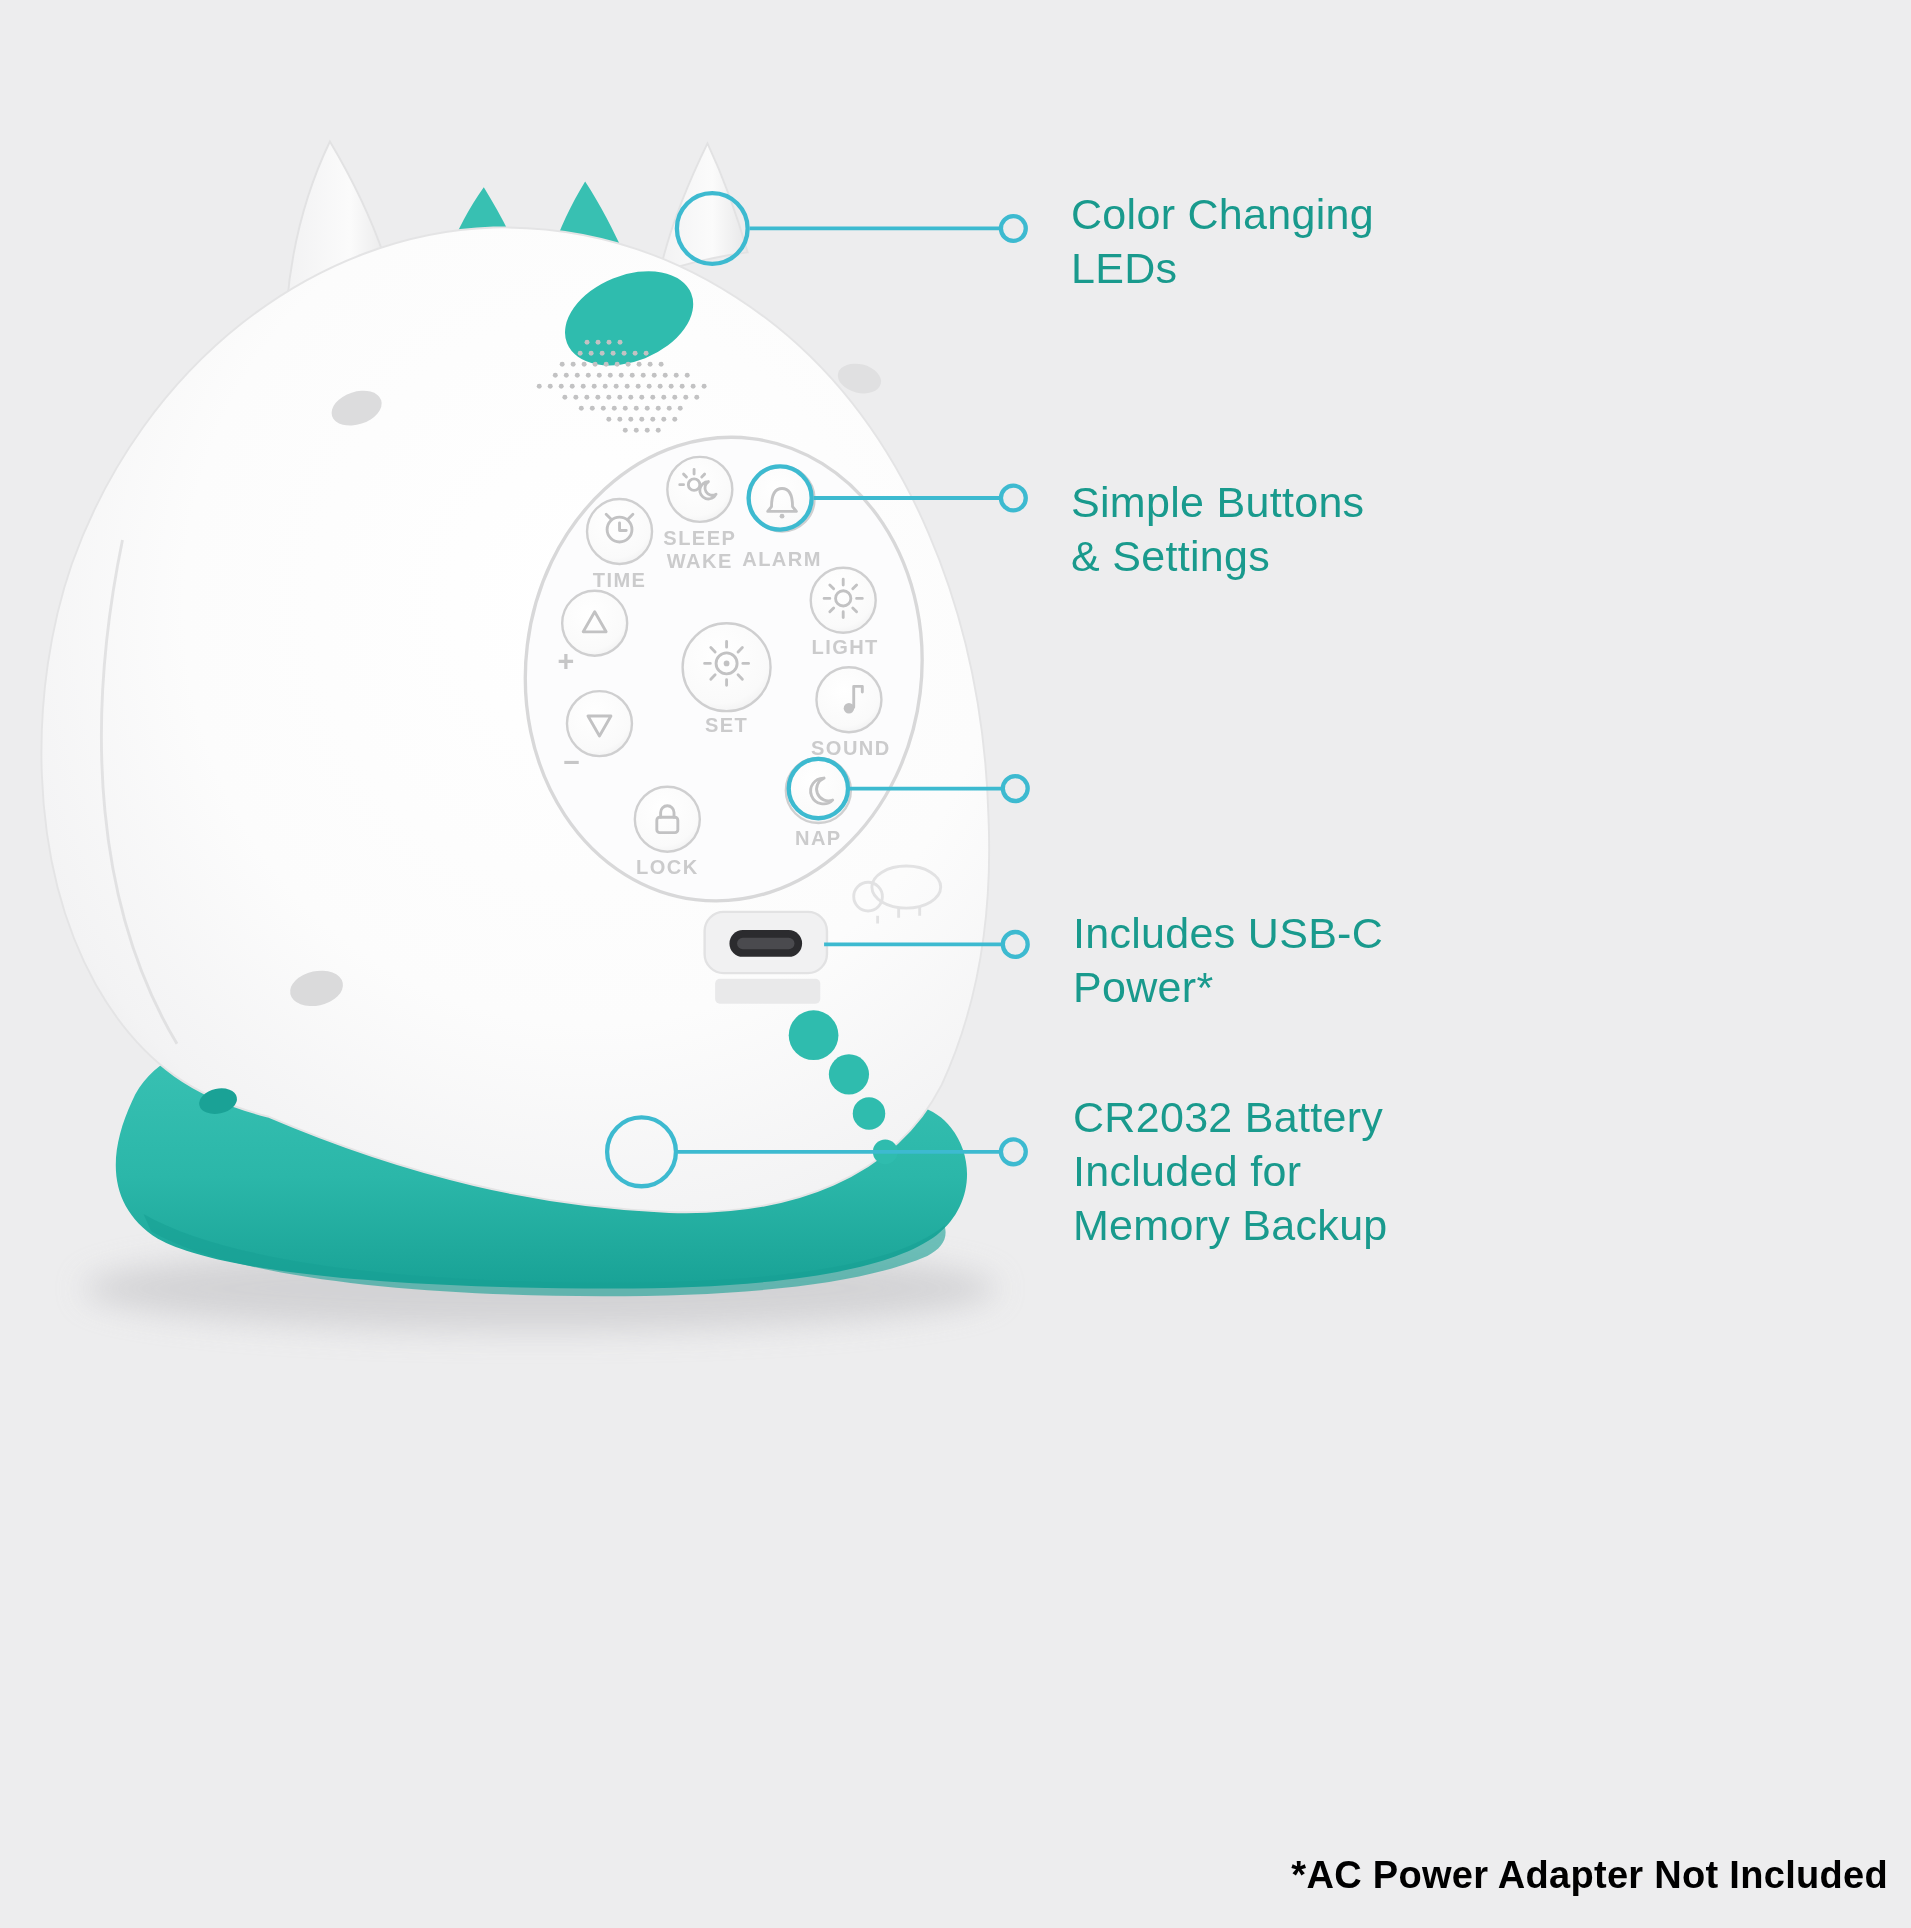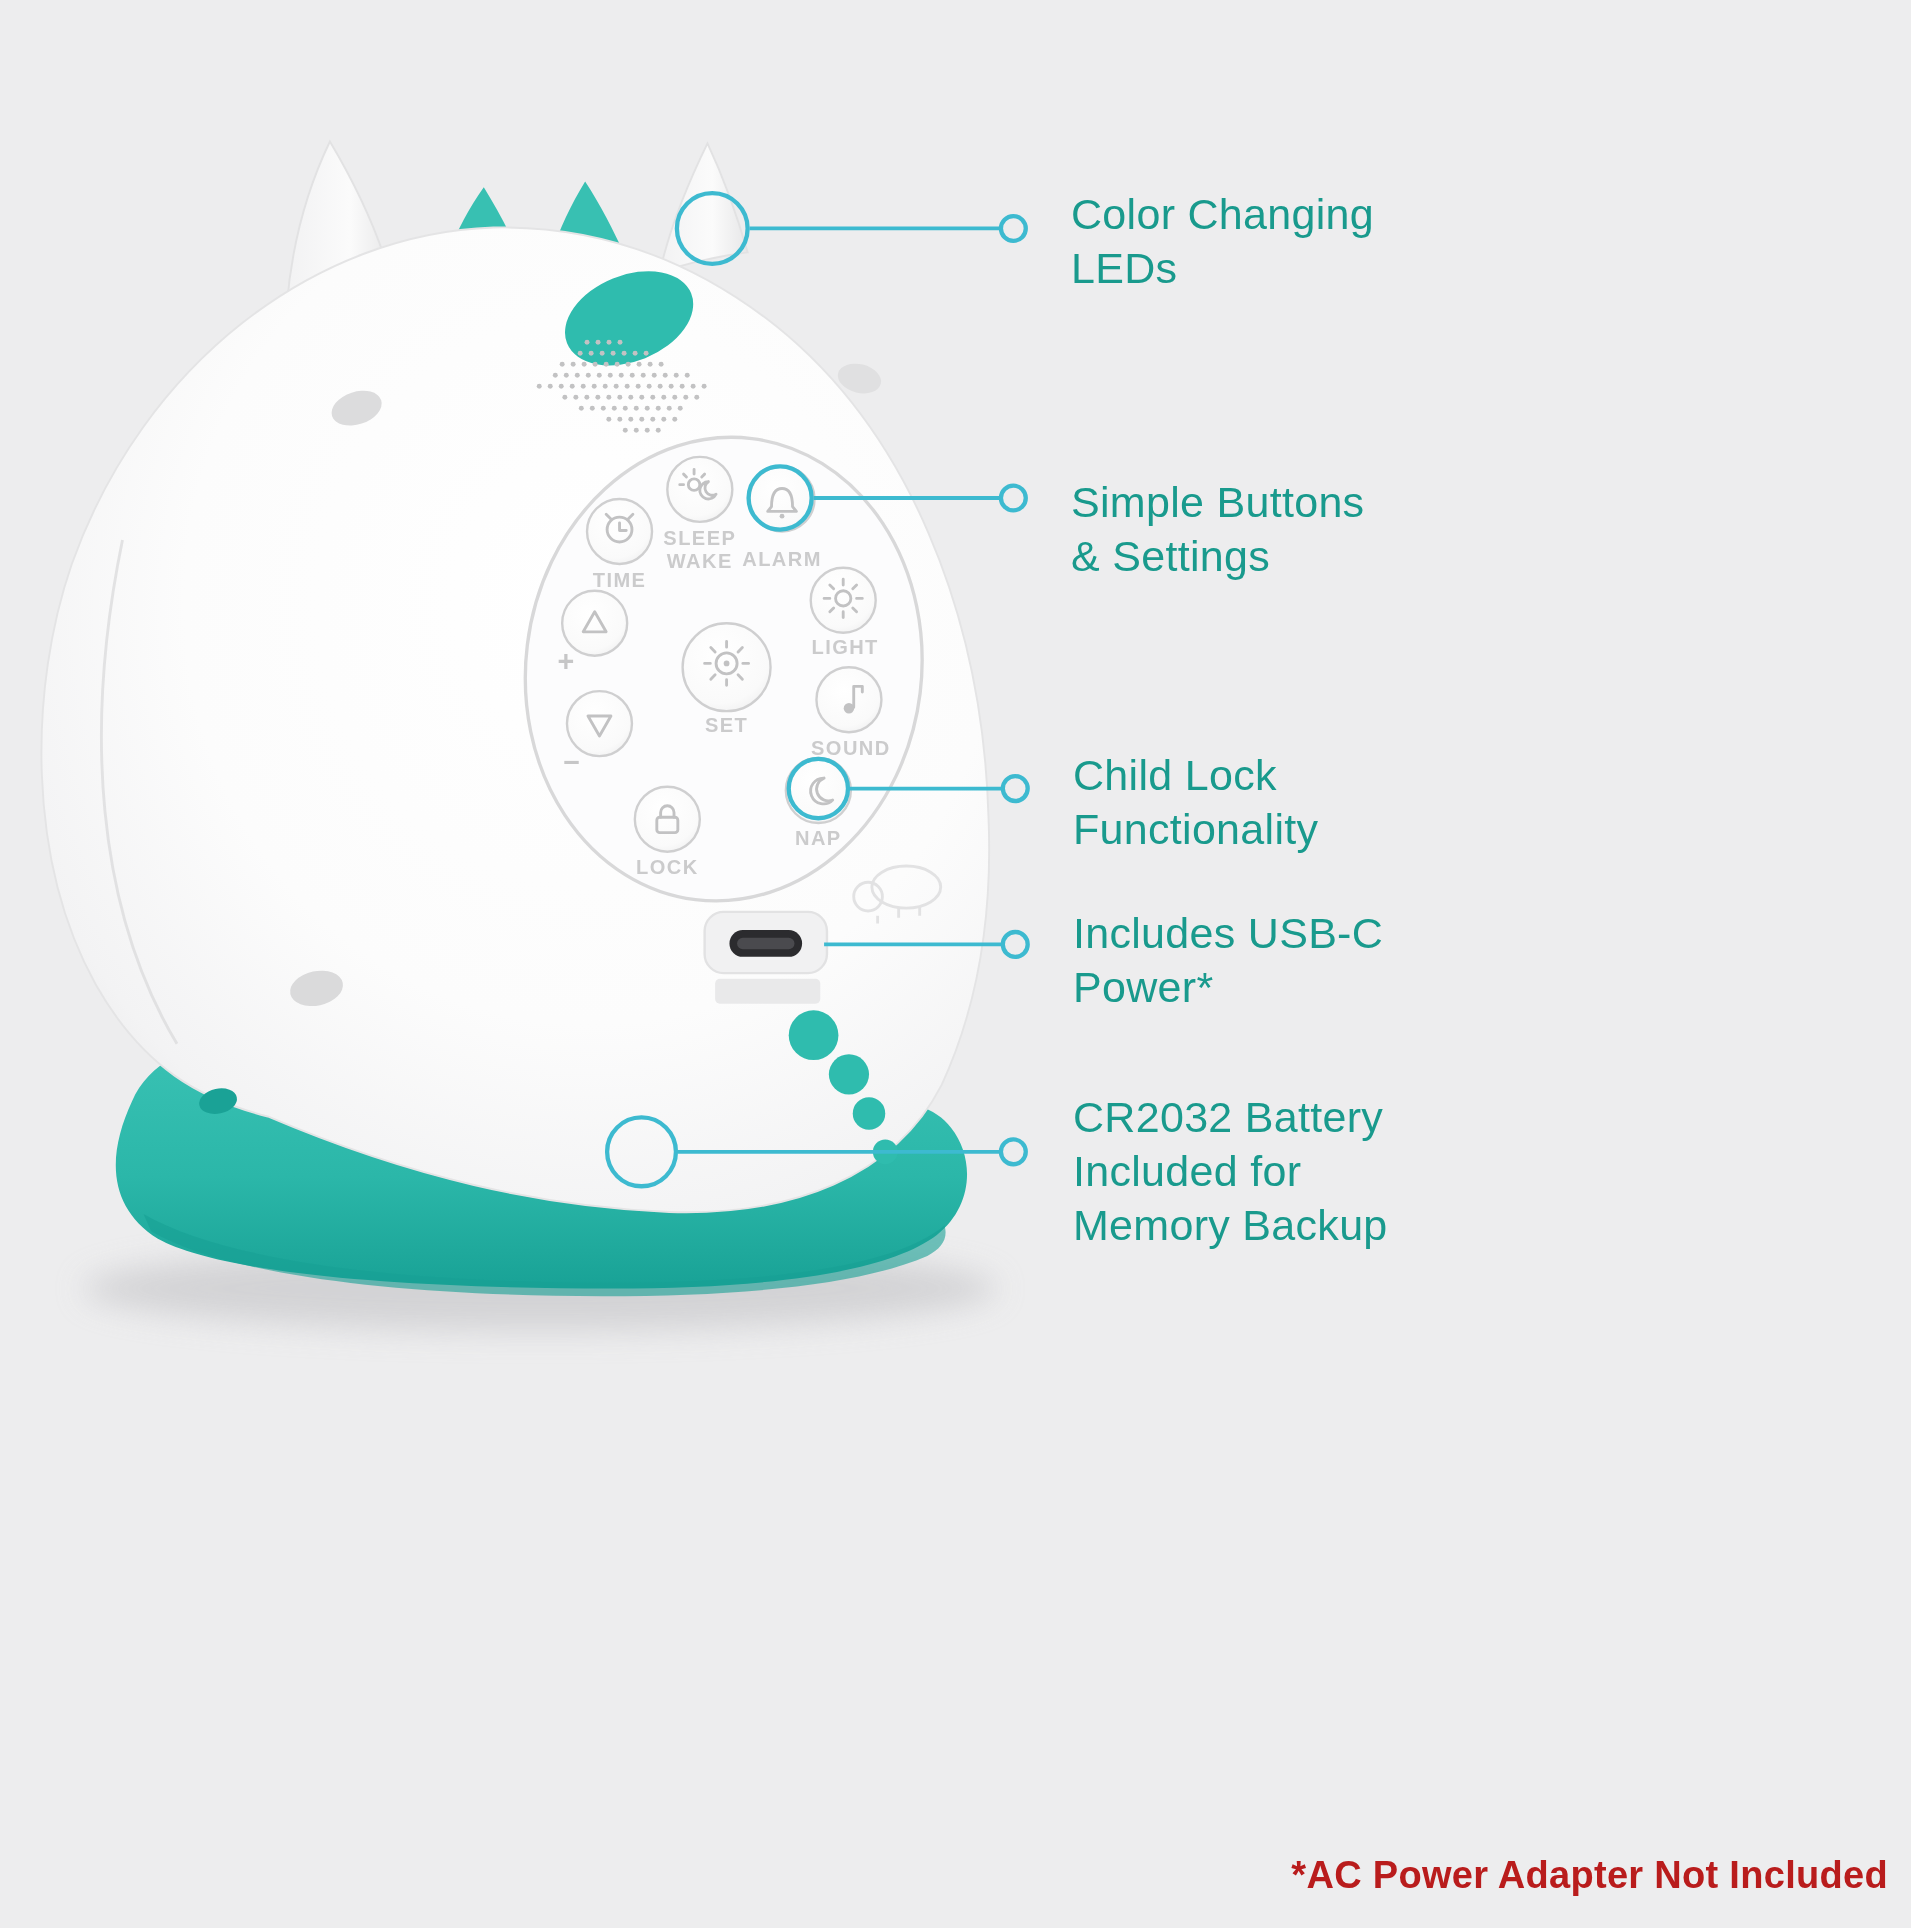--- a/index.html
+++ b/index.html
@@ -1,21 +1,21 @@
 <!DOCTYPE html>
 <html><head>
 <meta charset="utf-8">
 <style>
   html,body{margin:0;padding:0}
   body{background:#ededee;font-family:"Liberation Sans",sans-serif}
   .canvas{position:relative;width:1912px;height:1928px;background:#ededee;overflow:hidden}
   .scene{position:absolute;left:0;top:0}
   .callout-text{position:absolute;white-space:pre-line;color:#199a8d;font-weight:400;
                 font-size:43px;line-height:54px;letter-spacing:0.3px}
-  .footnote{position:absolute;color:#b91c1c;font-weight:700;font-size:38px;letter-spacing:0.3px}
+  .footnote{position:absolute;color:#000000;font-weight:700;font-size:38px;letter-spacing:0.3px}
   
   .btn{fill:url(#btnGrad);stroke:#cfcfd0;stroke-width:2.5}
   .ic{fill:none;stroke:#c2c2c3;stroke-width:3;stroke-linecap:round;stroke-linejoin:round}
   .blab{fill:#cbcbcc;font-family:"Liberation Sans",sans-serif;font-size:21px;font-weight:700;
         letter-spacing:1.5px;text-anchor:middle}
   .bmark{fill:#c6c6c7;font-family:"Liberation Sans",sans-serif;font-size:30px;font-weight:700;text-anchor:middle}
   .cl-ring{fill:none;stroke:#3dbad0;stroke-width:4.5}
   .cl-line{stroke:#3dbad0;stroke-width:4;fill:none}
   #speaker-dots circle{fill:#c2c2c3}
 </style>
@@ -284,22 +284,20 @@
       <circle class="cl-ring" cx="671" cy="1205" r="36"></circle>
       <line class="cl-line" x1="709" y1="1205" x2="1046" y2="1205"></line>
       <circle class="cl-ring" cx="1060" cy="1205" r="13"></circle>
     </g>
   </svg>
 
   <div class="callout-text" style="left:1071px;top:187px;width:459px">Color Changing
 LEDs</div>
   <div class="callout-text" style="left:1071px;top:475px;width:459px">Simple Buttons
 &amp; Settings</div>
-  <div class="callout-text" style="left:1073px;top:748px;width:459px">Child Lock
-Functionality</div>
   <div class="callout-text" style="left:1073px;top:906px;width:459px">Includes USB-C
 Power*</div>
   <div class="callout-text" style="left:1073px;top:1090px;width:459px">CR2032 Battery
 Included for
 Memory Backup</div>
 
   <div class="footnote" style="right:24px;top:1854px">*AC Power Adapter Not Included</div>
 </div>
 
 

